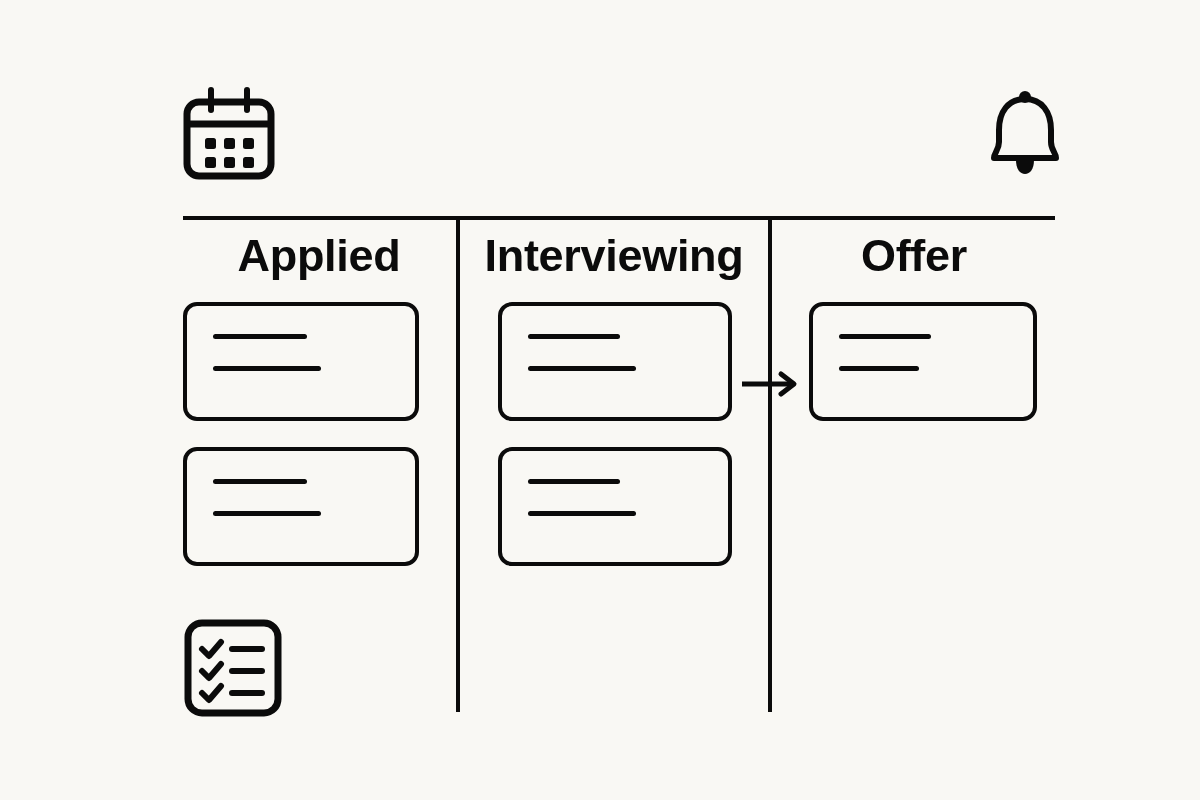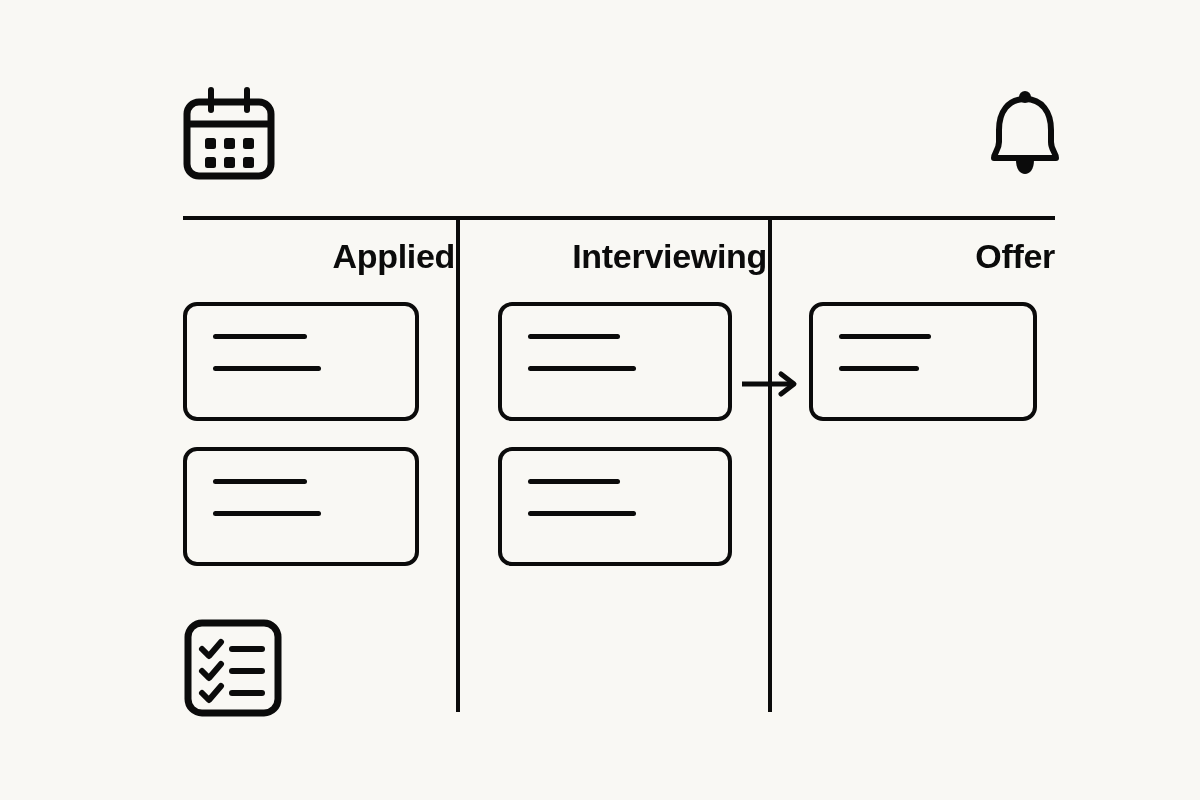--- a/index.html
+++ b/index.html
@@ -60,22 +60,22 @@
   
   .column {
     position: absolute;
     top: 236px;
   }
   #column-applied      { left: 183px;  width: 272px; }
   #column-interviewing { left: 461px;  width: 306px; }
   #column-offer        { left: 773px;  width: 282px; }
 
   .column-title {
-    text-align: right;
-    font-size: 34px;
+    text-align: center;
+    font-size: 45px;
     font-weight: bold;
     letter-spacing: -0.3px;
     color: #0B0B0B;
     margin: 0 0 26px 0;
     line-height: 40px;
   }
   #column-applied .column-title      { padding-right: 0px; }
   #column-interviewing .column-title { padding-right: 0px; }
   #column-offer .column-title        { padding-right: 0px; }
 

